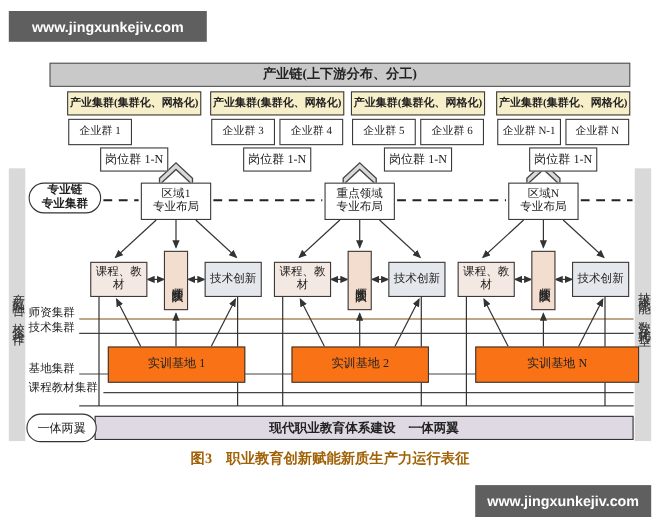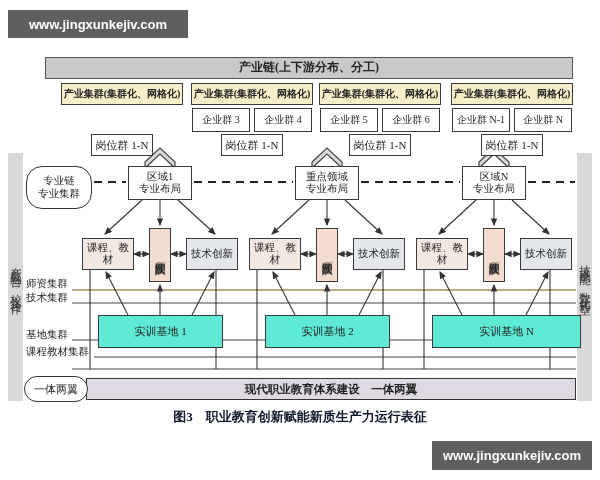--- a/index.html
+++ b/index.html
@@ -9,33 +9,33 @@
   .box{border:1.2px solid #3a3a3a;background:#fff;display:flex;align-items:center;
        justify-content:center;text-align:center;line-height:1.15;}
   .chainbar{background:#c9c9c9;border:1.2px solid #555;font-weight:bold;font-size:12px;}
   .cluster{background:#f7efc9;font-weight:bold;font-size:10px;}
   .ent{font-size:10px;}
   .posts{font-size:11px;}
   .region{font-size:10.5px;flex-direction:column;}
   .curr{background:#f4e8e2;font-size:10.5px;}
   .fac{background:#f2ddce;font-size:11px;writing-mode:vertical-rl;letter-spacing:1px;}
   .tech{background:#e4e7ec;font-size:10.5px;}
-  .base{background:#5eead4;font-size:11px;}
+  .base{background:#f97316;font-size:11px;}
   .pill{border:1.6px solid #333;border-radius:16px;background:#fff;font-size:10.5px;
         display:flex;flex-direction:column;align-items:center;justify-content:center;line-height:1.2;}
   .pill2{border:1.6px solid #333;border-radius:13px;background:#fff;font-size:11px;
         display:flex;align-items:center;justify-content:center;}
   .govbar{background:#ded9e3;border:1.3px solid #333;font-size:11.5px;font-weight:bold;
         display:flex;align-items:center;justify-content:center;}
   .rail{background:#d9d9d9;display:flex;align-items:center;justify-content:center;
         writing-mode:vertical-rl;font-size:11.5px;letter-spacing:3px;color:#333;}
   .coll{font-size:10.5px;color:#222;white-space:nowrap;}
   .wm{background:#5f5f5f;color:#fff;font-family:"Liberation Sans","DejaVu Sans",sans-serif;
       font-weight:bold;font-size:13px;display:flex;align-items:center;justify-content:center;z-index:6;}
-  .caption{left:0;top:408px;width:600px;text-align:center;font-weight:bold;font-size:13px;color:#0f172a;}
+  .caption{left:0;top:408px;width:600px;text-align:center;font-weight:bold;font-size:13px;color:#a16207;}
   #lines{position:absolute;left:0;top:0;z-index:1;}
   .lay2{z-index:2;}
 </style>
 </head>
 <body>
 
 <div id="figure">
 
   <svg id="lines" width="600" height="480">
     <defs>
@@ -104,41 +104,42 @@
       <line x1="550" y1="270" x2="550" y2="369"></line>
     </g>
   </svg>
 
   <div class="abs wm" style="left:8px;top:10px;width:180px;height:28px;">www.jingxunkejiv.com</div>
   <div class="abs wm" style="left:432px;top:441px;width:160px;height:29px;">www.jingxunkejiv.com</div>
 
   <div class="abs box chainbar lay2" style="left:45px;top:57px;width:528px;height:22px;">产业链(上下游分布、分工)</div>
 
   <div class="abs box cluster lay2" style="left:61px;top:83px;width:122px;height:22px;">产业集群(集群化、网格化)</div>
+  <div class="abs box ent lay2" style="left:62px;top:108px;width:58px;height:24px;">企业群 1</div>
   <div class="abs box posts lay2" style="left:91px;top:134px;width:62px;height:22px;">岗位群 1-N</div>
 
   <div class="abs box cluster lay2" style="left:191px;top:83px;width:122px;height:22px;">产业集群(集群化、网格化)</div>
   <div class="abs box ent lay2" style="left:192px;top:108px;width:58px;height:24px;">企业群 3</div>
   <div class="abs box ent lay2" style="left:254px;top:108px;width:58px;height:24px;">企业群 4</div>
   <div class="abs box posts lay2" style="left:221px;top:134px;width:62px;height:22px;">岗位群 1-N</div>
 
   <div class="abs box cluster lay2" style="left:319px;top:83px;width:122px;height:22px;">产业集群(集群化、网格化)</div>
   <div class="abs box ent lay2" style="left:320px;top:108px;width:58px;height:24px;">企业群 5</div>
   <div class="abs box ent lay2" style="left:382px;top:108px;width:58px;height:24px;">企业群 6</div>
   <div class="abs box posts lay2" style="left:349px;top:134px;width:62px;height:22px;">岗位群 1-N</div>
 
   <div class="abs box cluster lay2" style="left:451px;top:83px;width:122px;height:22px;">产业集群(集群化、网格化)</div>
   <div class="abs box ent lay2" style="left:452px;top:108px;width:58px;height:24px;">企业群 N-1</div>
   <div class="abs box ent lay2" style="left:514px;top:108px;width:58px;height:24px;">企业群 N</div>
   <div class="abs box posts lay2" style="left:481px;top:134px;width:62px;height:22px;">岗位群 1-N</div>
 
   <div class="abs rail lay2" style="left:8px;top:153px;width:15px;height:248px;">产教融合　校企合作</div>
   <div class="abs rail lay2" style="left:577px;top:153px;width:15px;height:248px;">技术赋能　数字化转型</div>
 
-  <div class="abs pill lay2" style="left:26px;top:166px;width:66px;height:43px;">
+  <div class="abs pill lay2" style="left:26px;top:166px;width:66px;height:28px;font-weight:bold;">
     <span>专业链</span>
     <span>专业集群</span>
   </div>
 
   <div class="abs box region lay2" style="left:128px;top:166px;width:64px;height:34px;">
     <span>区域1</span>
     <span>专业布局</span>
   </div>
   <div class="abs box region lay2" style="left:295px;top:166px;width:64px;height:34px;">
     <span>重点领域</span>

